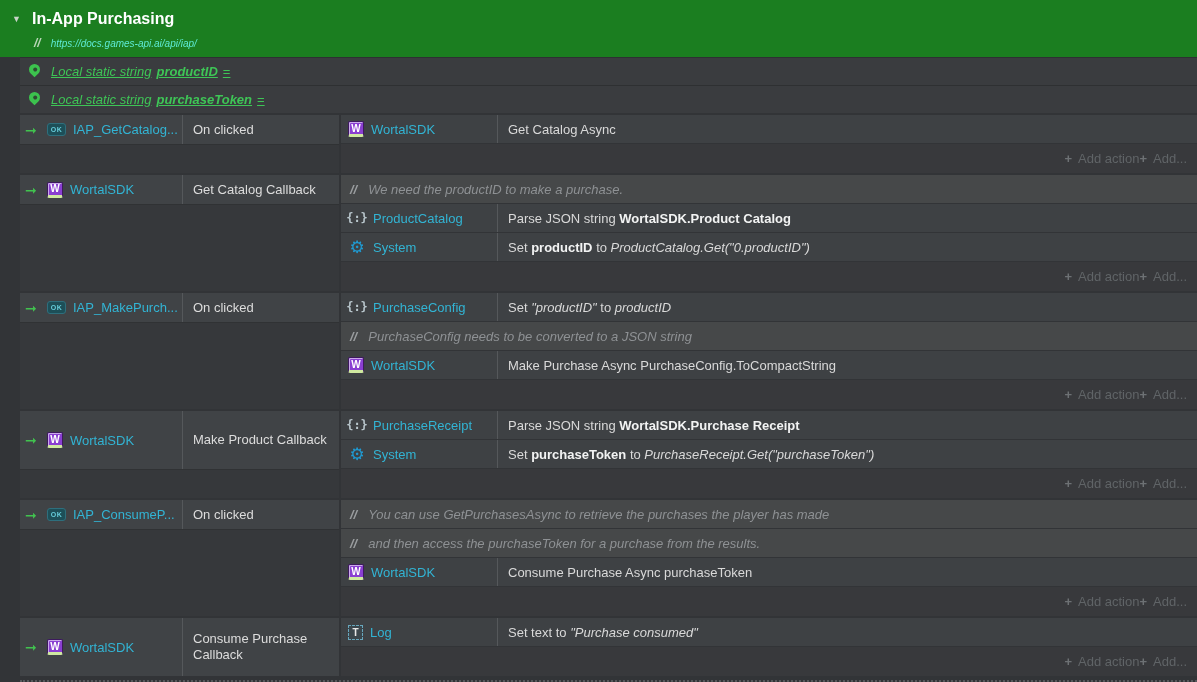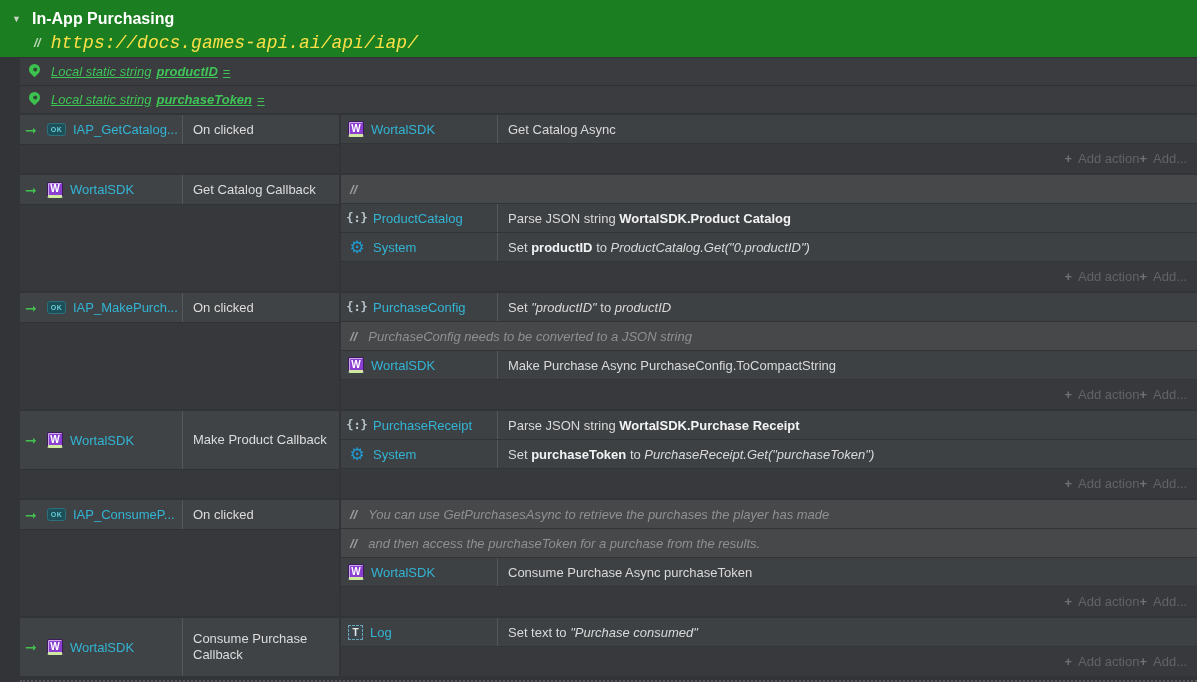--- a/index.html
+++ b/index.html
@@ -10,21 +10,21 @@
     font-size:13px;
     color:#dcdcdc;
   }
   
   .group-header { height:57px; background:#1b7e20; padding:6px 0 0 12px; }
   .gh-title-line { display:flex; align-items:center; height:26px; }
   .collapse-tri { color:#c9d4c9; font-size:9px; width:20px; cursor:pointer; }
   .gh-title { color:#ffffff; font-weight:700; font-size:16px; }
   .gh-comment-line { display:flex; align-items:center; height:22px; padding-left:22px; }
   .gh-slashes { color:#bcd8ba; font-weight:700; font-style:italic; margin-right:10px; font-size:12px; }
-  .gh-url { color:#fde047; font-style:italic; font-size:18px;font-family:Liberation Mono, monospace; }
+  .gh-url { color:#5eead4; font-style:italic; font-size:10px; }
   
   .var-row { margin-left:20px; height:28px; background:#3a3c3f; border-top:1px solid #2e3032;
              display:flex; align-items:center; padding-left:9px; }
   .pin { width:11px; height:11px; background:#3cc24e; border-radius:50% 50% 50% 0;
          transform:rotate(-45deg); position:relative; margin:0 11px 4px 0; flex:0 0 auto; }
   .pin::after { content:""; position:absolute; left:3.5px; top:3.5px; width:4px; height:4px;
                 border-radius:50%; background:#2f4a33; }
   .var-text { color:#3ec556; font-style:italic;text-decoration:underline; }
   .var-name { font-weight:700; margin-left:5px; }
   .var-suffix { margin-left:5px; font-style:normal; }
@@ -130,20 +130,21 @@
         <span class="icon icon-wortal">W</span>
         <span class="obj-name">WortalSDK</span>
       </div>
       <div class="cond-text">Get Catalog Callback</div>
     </div>
     <div class="cond-empty"></div>
   </div>
   <div class="actions-col">
     <div class="row comment-row">
       <span class="c-slashes">//</span>
+      <span class="c-text">We need the productID to make a purchase.</span>
     </div>
     <div class="row action-row">
       <div class="act-obj">
         <span class="icon icon-json">{:}</span>
         <span class="obj-name">ProductCatalog</span>
       </div>
       <div class="act-text"><span>Parse JSON string </span><span class="rb ">WortalSDK.Product Catalog</span></div>
     </div>
     <div class="row action-row">
       <div class="act-obj">

